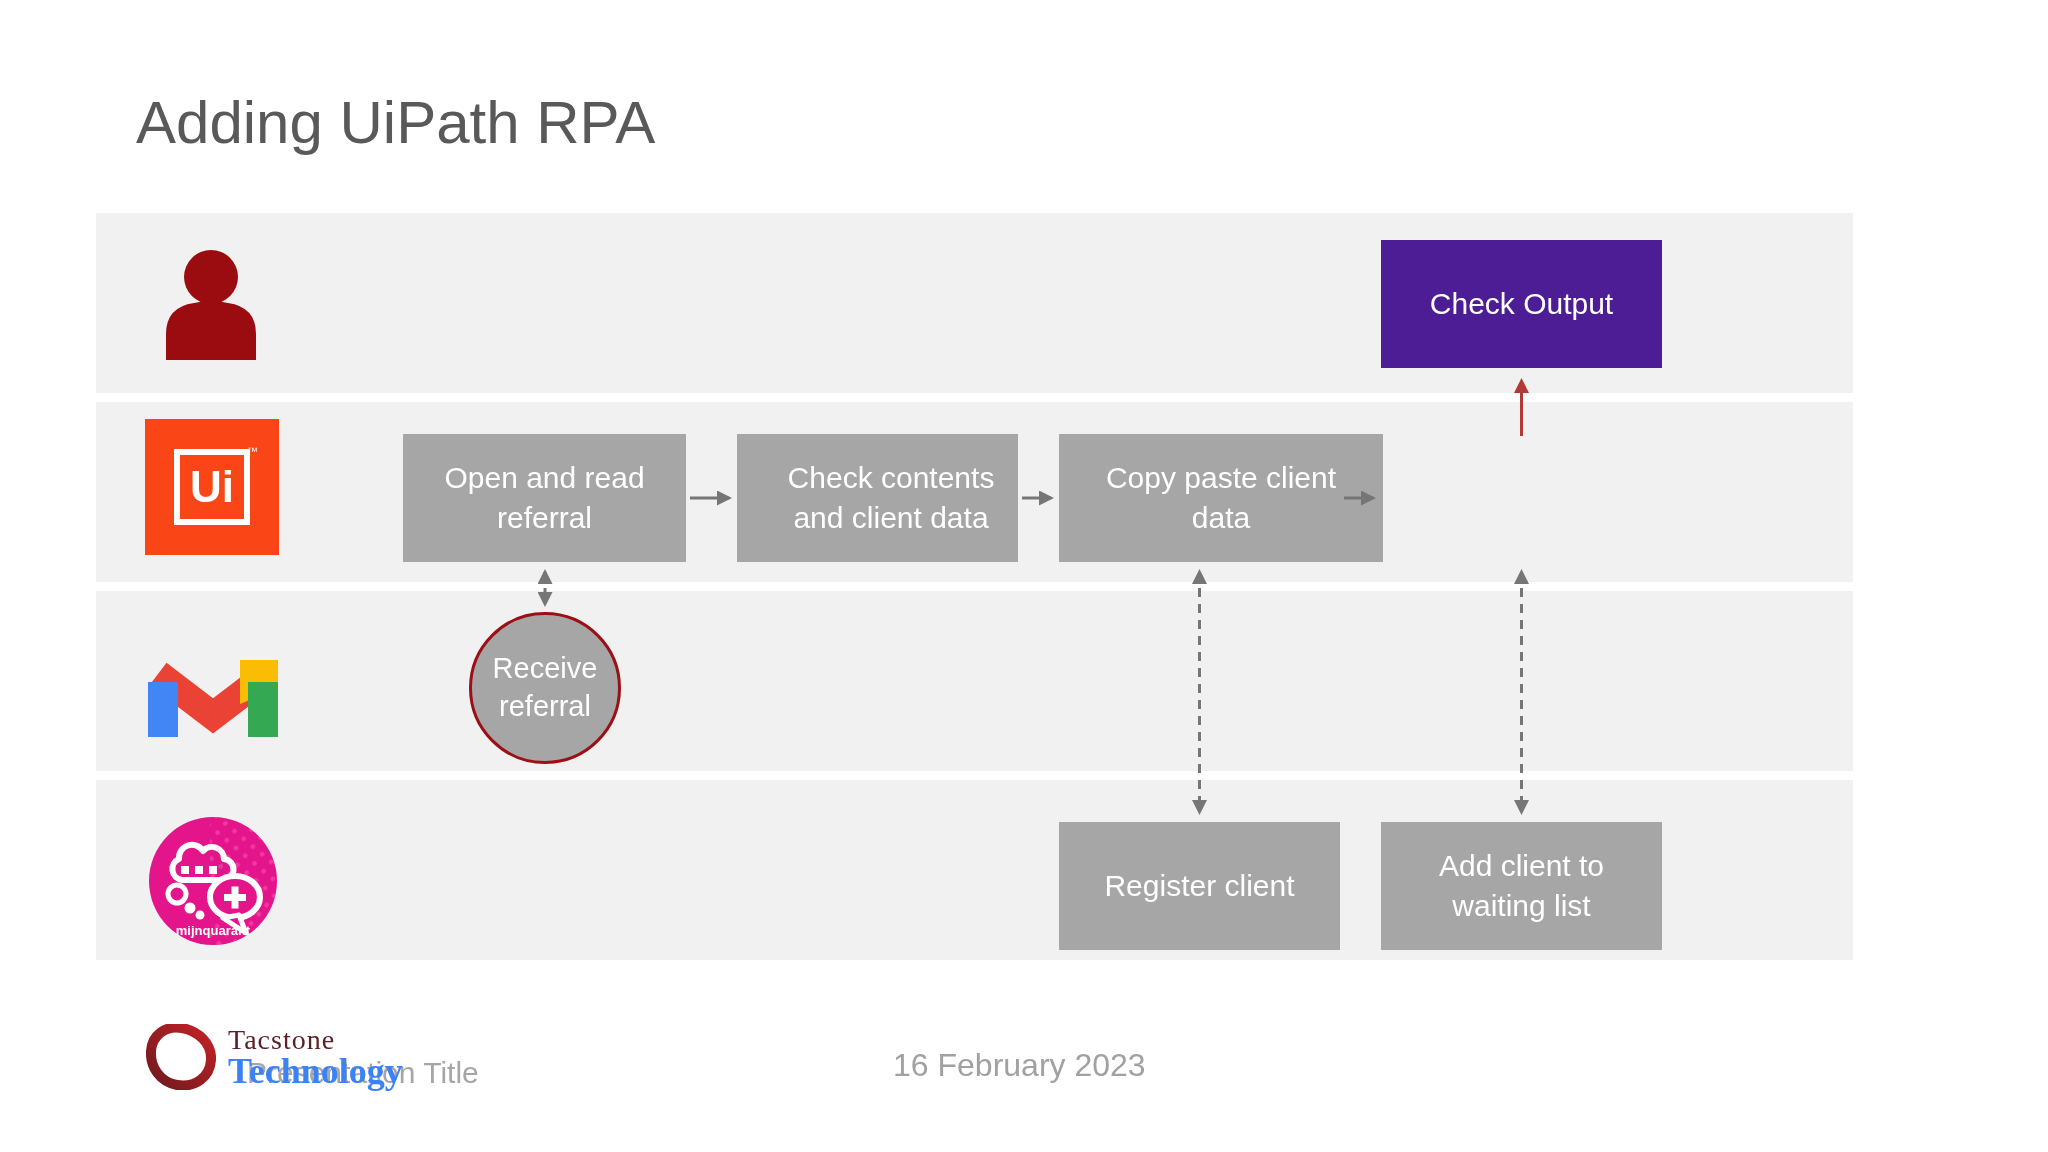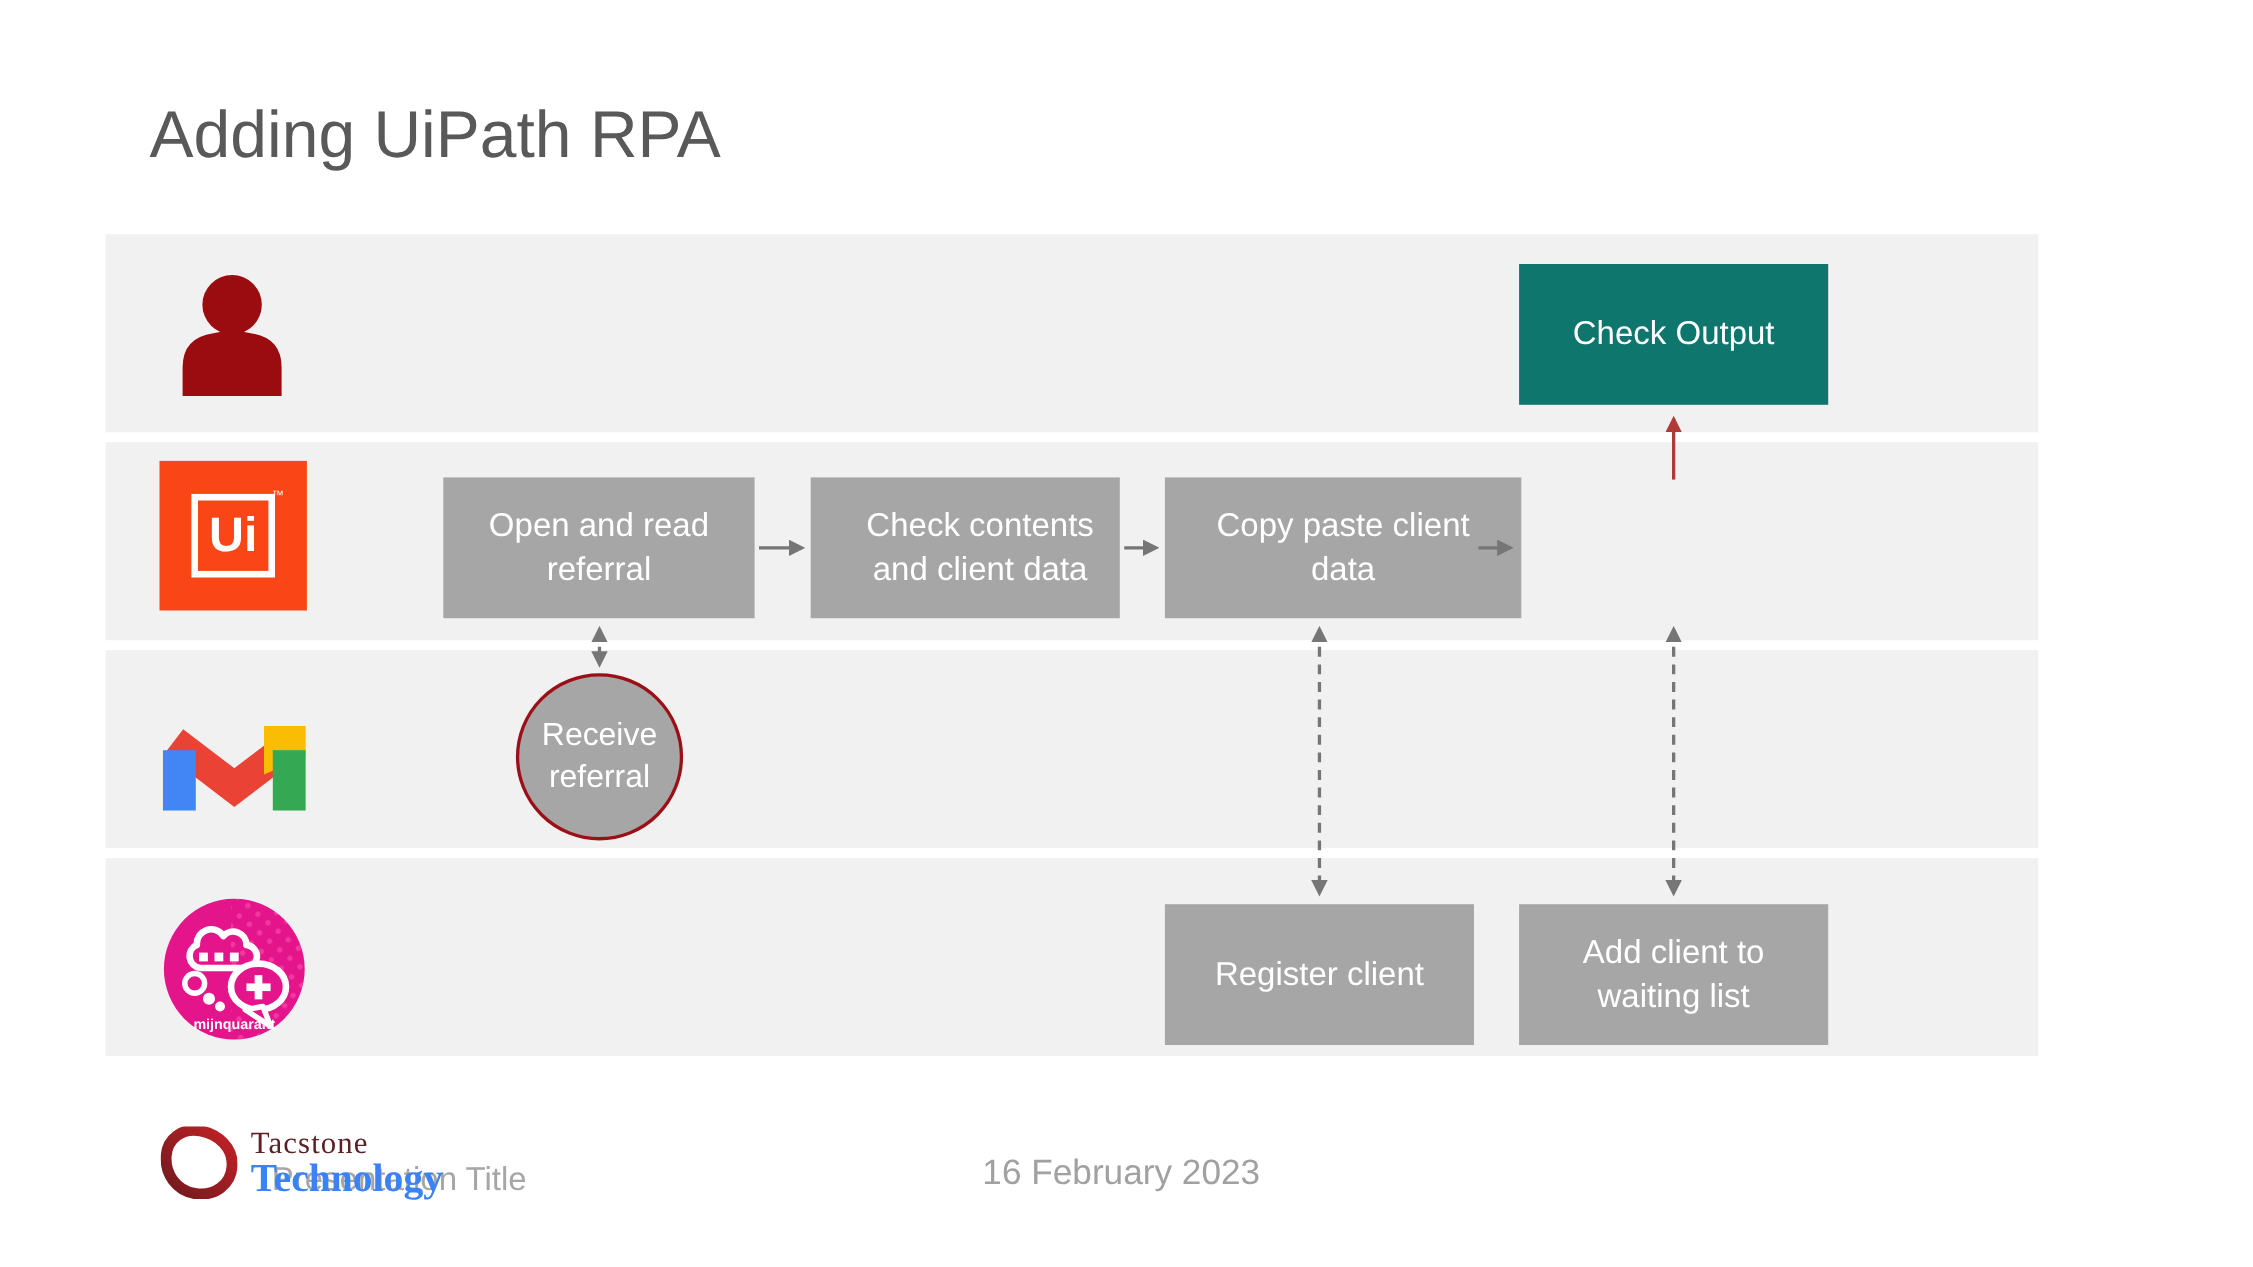--- a/index.html
+++ b/index.html
@@ -15,21 +15,21 @@
   #lane-human{top:213px;}
   #lane-uipath{top:402px;}
   #lane-gmail{top:591px;}
   #lane-mijnquarant{top:780px;}
 
   .pbox{
     position:absolute;background:#a6a6a6;color:#ffffff;
     display:flex;align-items:center;justify-content:center;text-align:center;
     font-size:30px;line-height:1.32;padding:0 18px;box-sizing:border-box;
   }
-  .pbox.red{background:#0f766e;}
+  .pbox.red{background:#4c1d95;}
   .circle-node{
     position:absolute;left:469px;top:612px;width:152px;height:152px;border-radius:50%;
     background:#a6a6a6;border:3px solid #9b1016;box-sizing:border-box;
     display:flex;align-items:center;justify-content:flex-end;text-align:center;
     color:#fff;font-size:29px;line-height:1.3;
   }
   #box-check-output{left:1381px;top:240px;width:281px;height:128px;}
   #box-open-read{left:403px;top:434px;width:283px;height:128px;}
   #box-check-contents{left:737px;top:434px;width:281px;height:128px;padding-left:45px;}
   #box-copy-paste{left:1059px;top:434px;width:324px;height:128px;}

